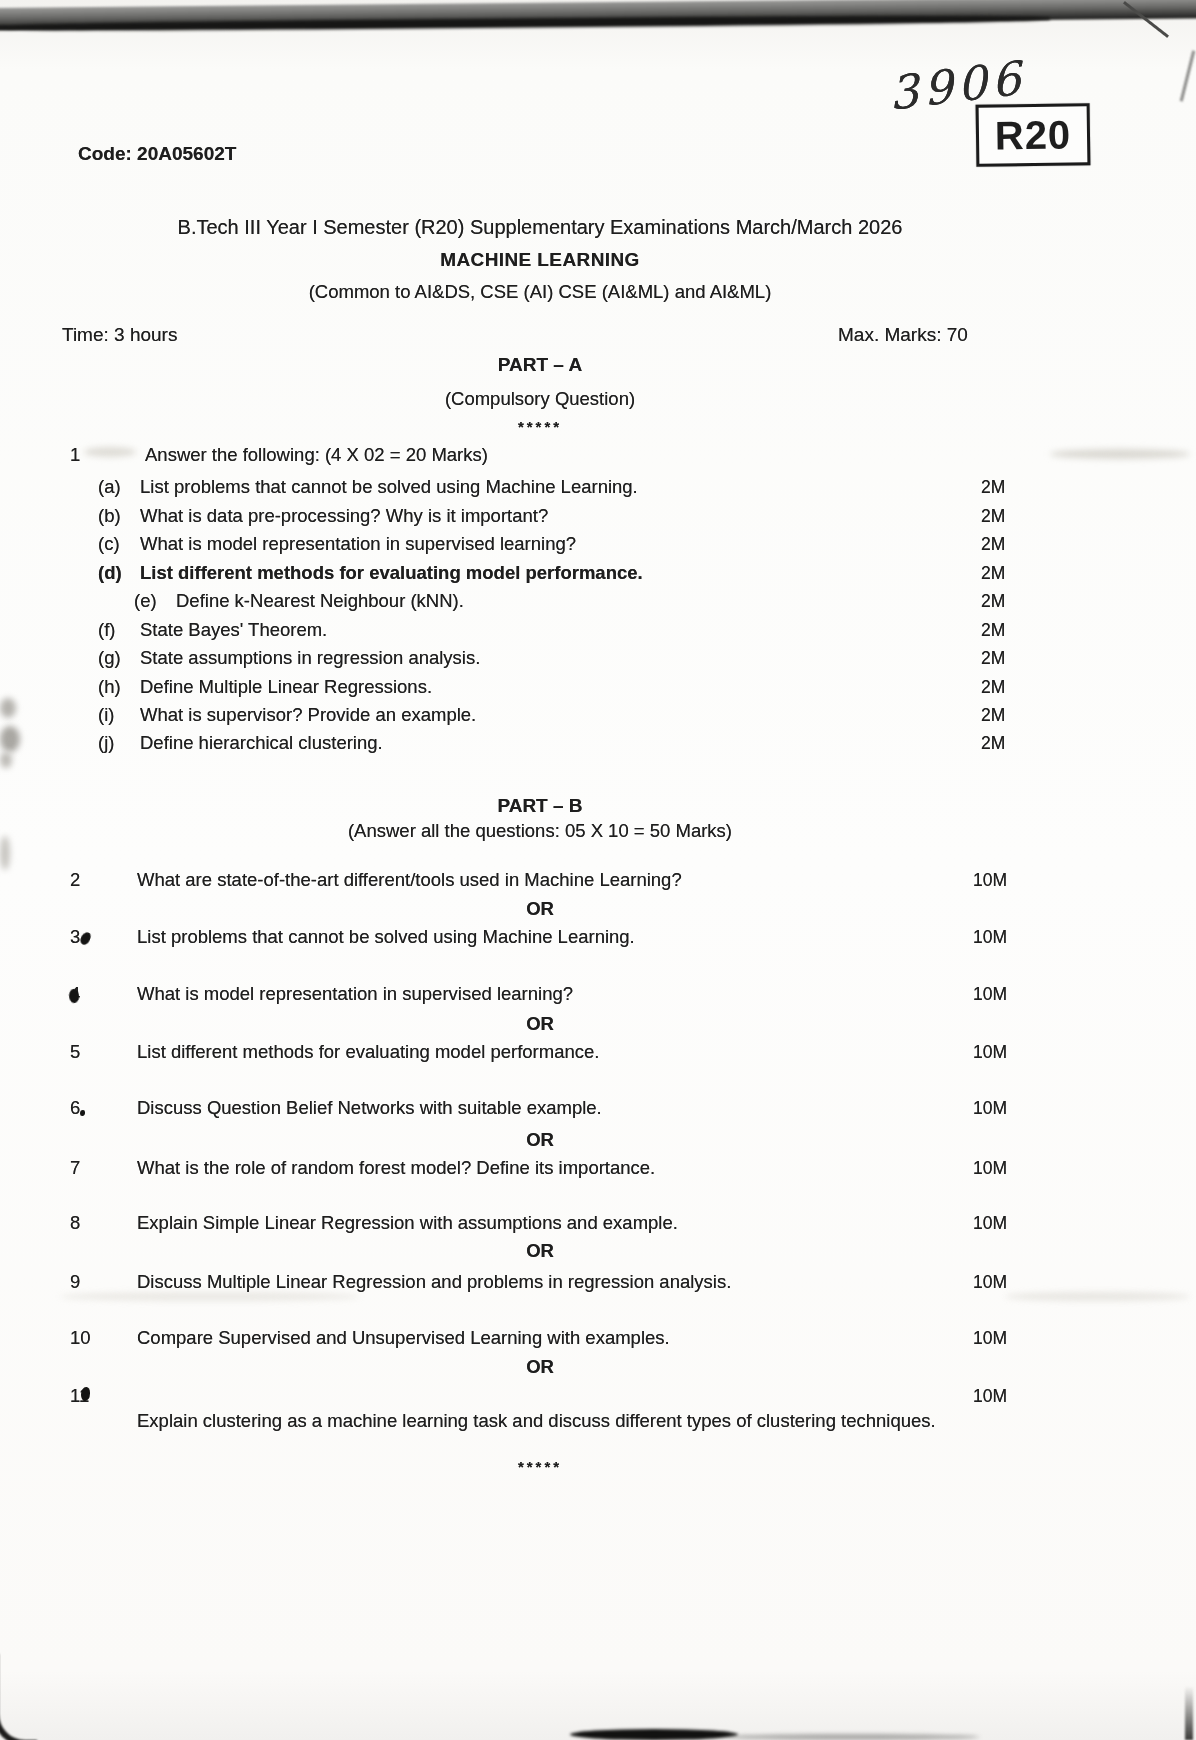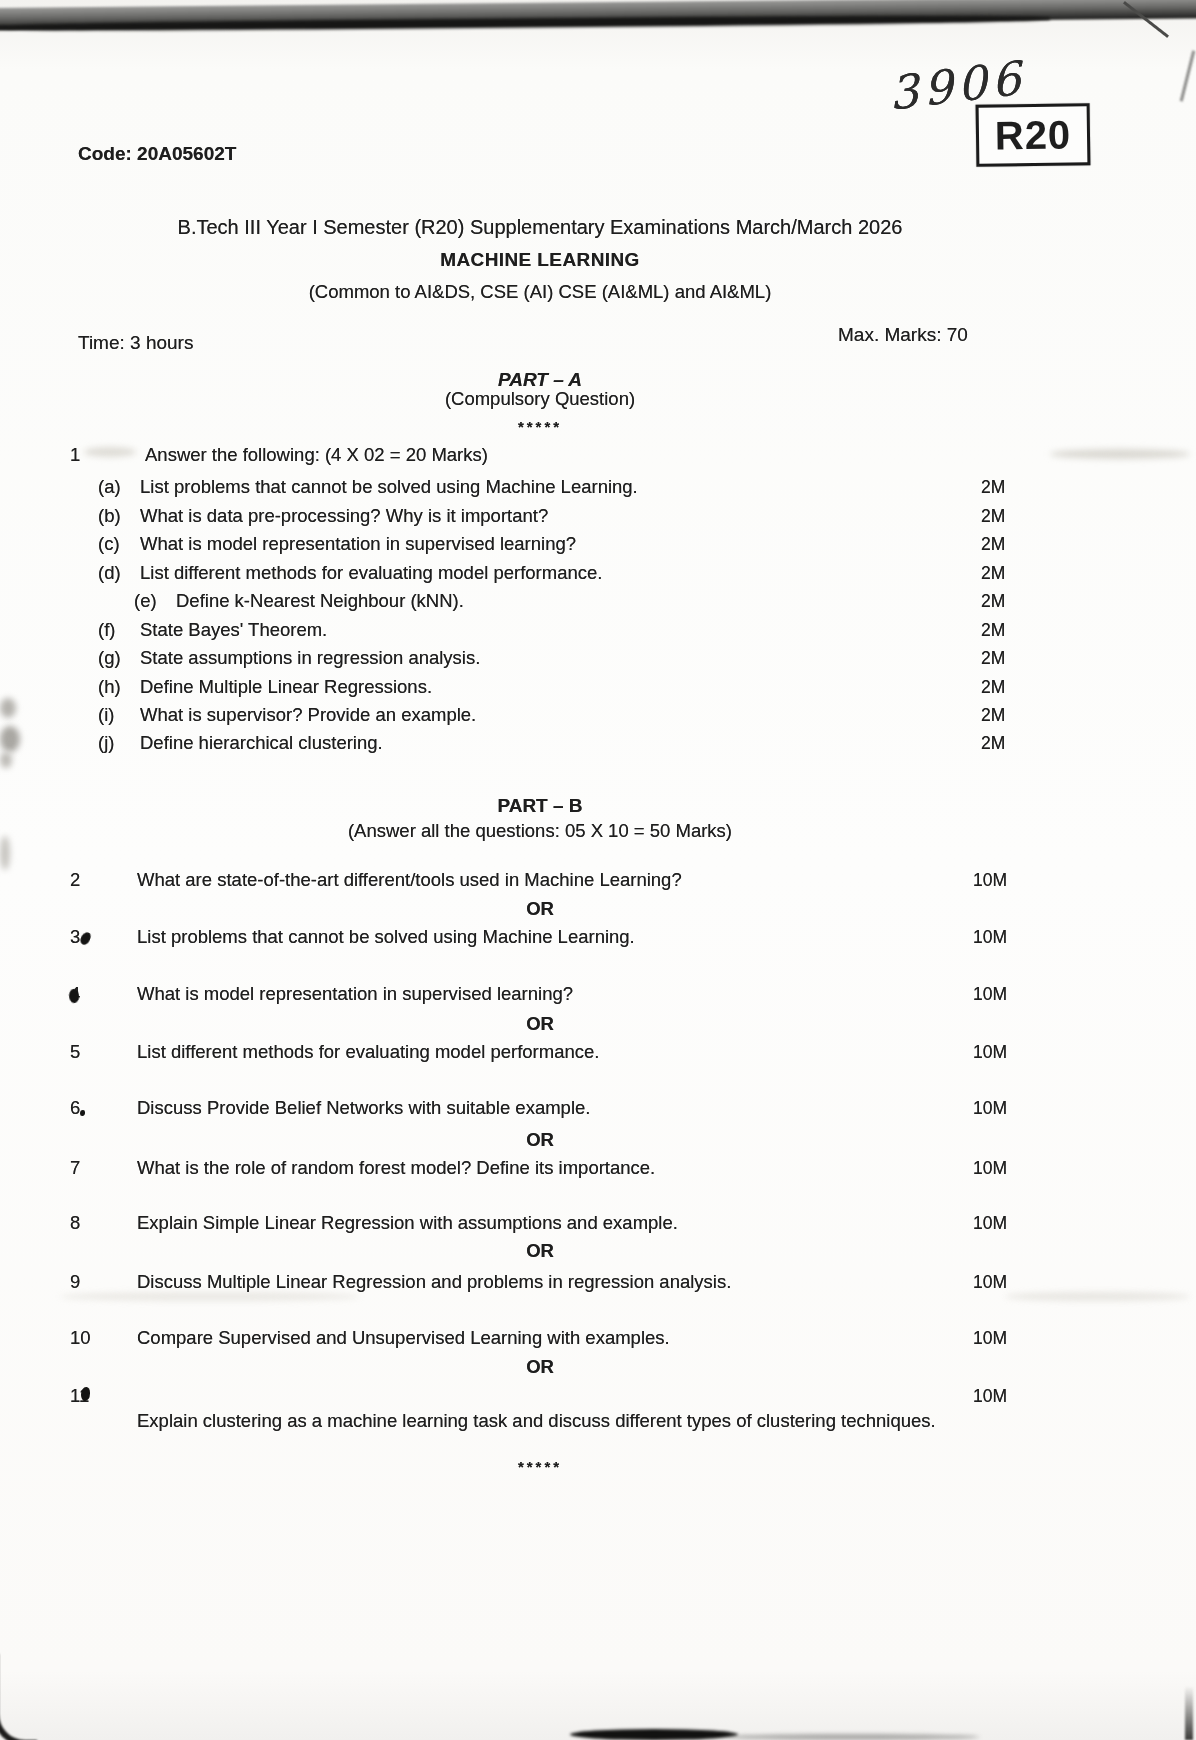--- a/index.html
+++ b/index.html
@@ -73,40 +73,40 @@
 
   <div class="hw">3906</div>
   <div class="badge">
     <span>R20</span>
   </div>
 
   <div class="t b fs19" style="left:78px;top:143px;">Code: 20A05602T</div>
   <div class="t center fs20" style="top:216px;">B.Tech III Year I Semester (R20) Supplementary Examinations March/March 2026</div>
   <div class="t center fs18" style="top:281px;">(Common to AI&amp;DS, CSE (AI) CSE (AI&amp;ML) and AI&amp;ML)</div>
   <div class="t center b fs19" style="top:249px;letter-spacing:.4px;">MACHINE LEARNING</div>
-  <div class="t fs19" style="left:78px;top:324px;margin-top:8px;">Time: 3 hours</div>
+  <div class="t fs19" style="left:62px;top:324px;">Time: 3 hours</div>
   <div class="t fs19" style="left:838px;top:324px;">Max. Marks: 70</div>
 
-  <div class="t center b fs19" style="top:369px;font-style:italic;">PART – A</div>
+  <div class="t center b fs19" style="top:354px;">PART – A</div>
   <div class="t center fs18" style="top:388px;">(Compulsory Question)</div>
   <div class="t center stars" style="top:418px;">*****</div>
 
   <div class="t fs18" style="left:70px;top:444px;">1</div>
   <div class="t fs18" style="left:145px;top:444px;">Answer the following: (4 X 02 = 20 Marks)</div>
 
   <div class="t fs18" style="left:98px;top:476px;"><span class="letter">(a)</span><span>List problems that cannot be solved using Machine Learning.</span></div>
   <div class="t fs17 marks" style="top:477px;">2M</div>
 
   <div class="t fs18" style="left:98px;top:505px;"><span class="letter">(b)</span><span>What is data pre-processing? Why is it important?</span></div>
   <div class="t fs17 marks" style="top:506px;">2M</div>
 
   <div class="t fs18" style="left:98px;top:533px;"><span class="letter">(c)</span><span>What is model representation in supervised learning?</span></div>
   <div class="t fs17 marks" style="top:534px;">2M</div>
 
-  <div class="t fs18" style="left:98px;top:562px;"><span class="letter">(d)</span><span>List different methods for evaluating model performance.</span></div>
+  <div class="t fs18" style="left:98px;top:562px;font-weight:bold;"><span class="letter">(d)</span><span>List different methods for evaluating model performance.</span></div>
   <div class="t fs17 marks" style="top:563px;">2M</div>
 
   <div class="t fs18" style="left:98px;top:590px;margin-left:36px;"><span class="letter">(e)</span><span>Define k-Nearest Neighbour (kNN).</span></div>
   <div class="t fs17 marks" style="top:591px;">2M</div>
 
   <div class="t fs18" style="left:98px;top:619px;"><span class="letter">(f)</span><span>State Bayes' Theorem.</span></div>
   <div class="t fs17 marks" style="top:620px;">2M</div>
 
   <div class="t fs18" style="left:98px;top:647px;"><span class="letter">(g)</span><span>State assumptions in regression analysis.</span></div>
   <div class="t fs17 marks" style="top:648px;">2M</div>
@@ -130,21 +130,21 @@
   <div class="t fs17 marksB" style="top:927px;">10M</div>
   <div class="blob" style="left:81px;top:932px;width:9px;height:13px;transform:rotate(20deg);"></div>
 
   <div class="t fs18" style="left:70px;top:983px;"><span class="qnum">4</span><span>What is model representation in supervised learning?</span></div>
   <div class="t fs17 marksB" style="top:984px;">10M</div>
   <div class="blob" style="left:69px;top:989px;width:10px;height:14px;transform:rotate(-12deg);"></div>
   <div class="t center b fs18" style="top:1013px;">OR</div>
   <div class="t fs18" style="left:70px;top:1041px;"><span class="qnum">5</span><span>List different methods for evaluating model performance.</span></div>
   <div class="t fs17 marksB" style="top:1042px;">10M</div>
 
-  <div class="t fs18" style="left:70px;top:1097px;"><span class="qnum">6</span><span>Discuss Provide Belief Networks with suitable example.</span></div>
+  <div class="t fs18" style="left:70px;top:1097px;"><span class="qnum">6</span><span>Discuss Question Belief Networks with suitable example.</span></div>
   <div class="t fs17 marksB" style="top:1098px;">10M</div>
   <div class="blob" style="left:80px;top:1110px;width:5px;height:6px;"></div>
   <div class="t center b fs18" style="top:1129px;">OR</div>
   <div class="t fs18" style="left:70px;top:1157px;"><span class="qnum">7</span><span>What is the role of random forest model? Define its importance.</span></div>
   <div class="t fs17 marksB" style="top:1158px;">10M</div>
 
   <div class="t fs18" style="left:70px;top:1212px;"><span class="qnum">8</span><span>Explain Simple Linear Regression with assumptions and example.</span></div>
   <div class="t fs17 marksB" style="top:1213px;">10M</div>
   <div class="t center b fs18" style="top:1240px;">OR</div>
   <div class="t fs18" style="left:70px;top:1271px;"><span class="qnum">9</span><span>Discuss Multiple Linear Regression and problems in regression analysis.</span></div>

